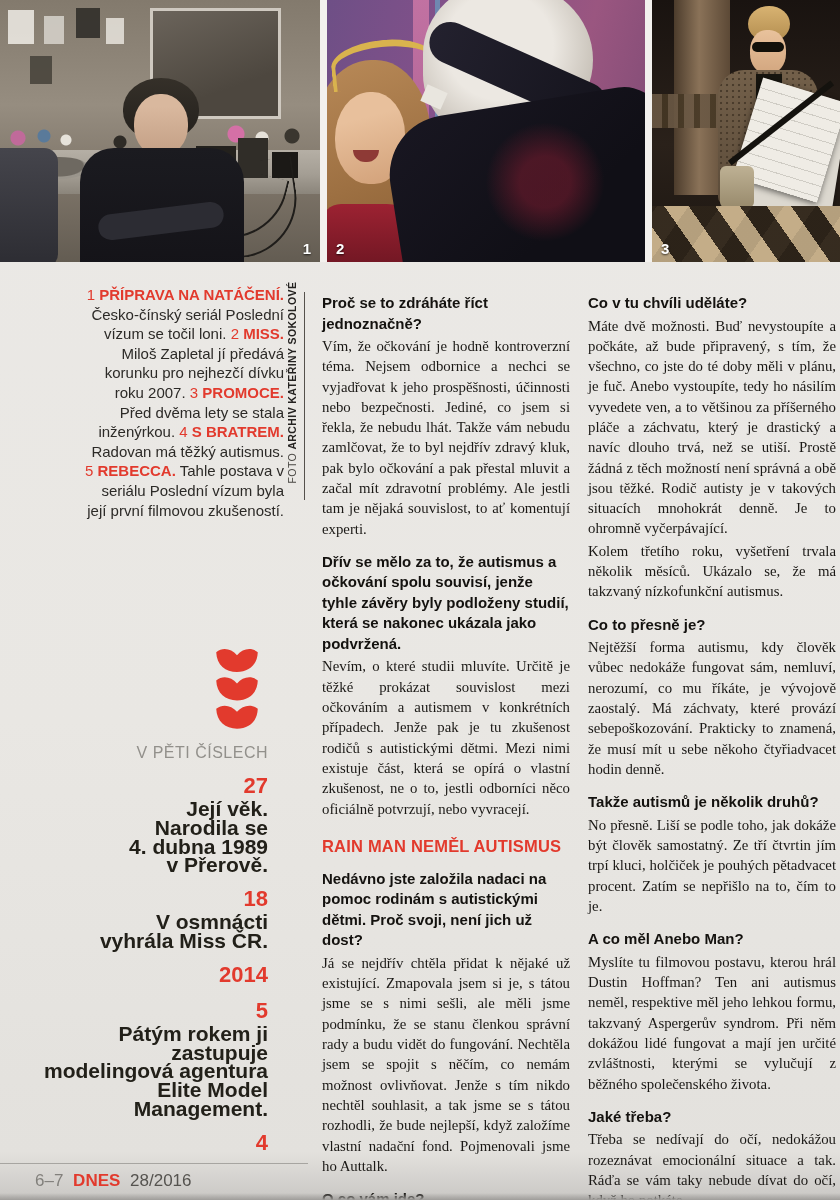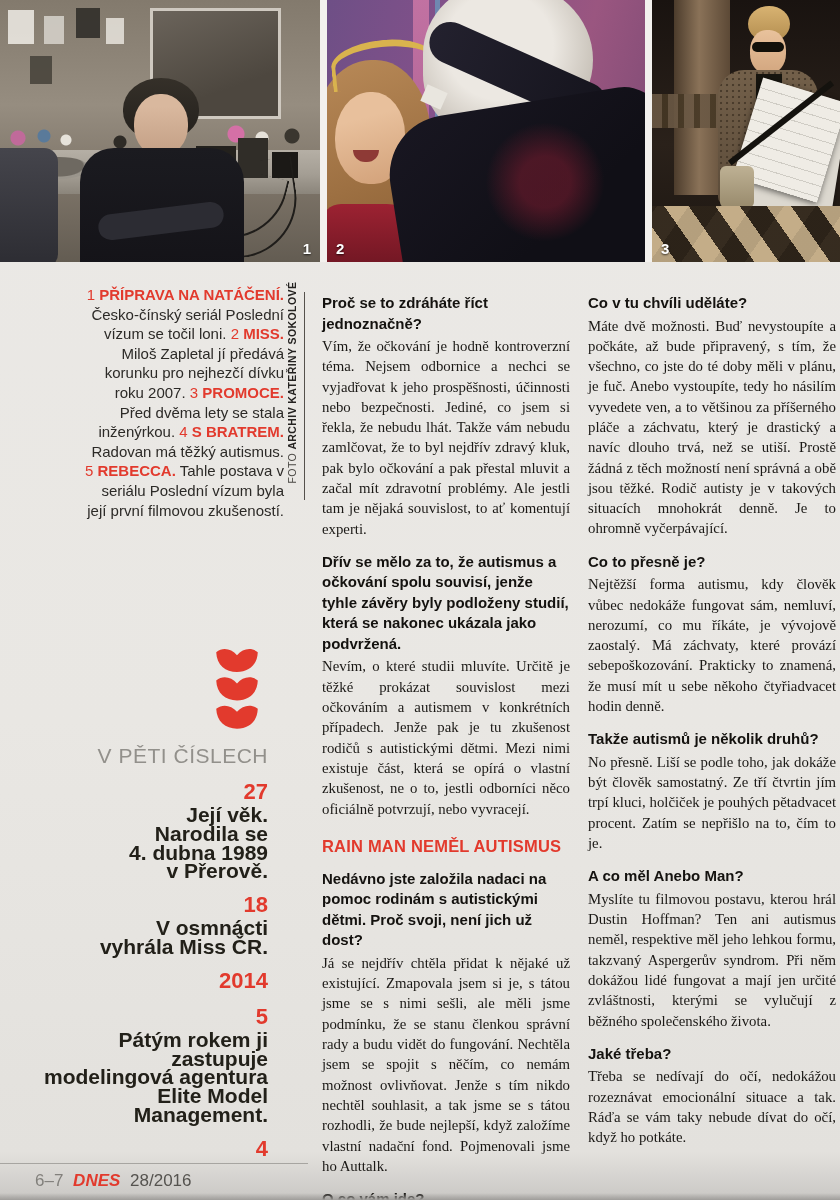--- a/index.html
+++ b/index.html
@@ -97,27 +97,27 @@
   .seg-red{color:var(--accent,#e23a2d);}
   .seg-redbold{color:var(--accent,#e23a2d);font-weight:bold;}
   .credit{position:absolute;left:199px;top:384px;width:186px;height:13px;transform:rotate(-90deg);
     font-size:10.5px;letter-spacing:.4px;color:#4a4844;white-space:nowrap;text-align:left;}
   .credit .seg-bold{font-weight:bold;color:#242220;}
   .vrule{position:absolute;left:304px;top:292px;width:1px;height:208px;background:#55514c;}
 
   .facts{position:absolute;left:40px;top:646px;width:228px;text-align:right;}
   .facts-logo{display:inline-block;margin-right:6px;}
   .facts-logo svg{display:block;color:var(--accent,#e23a2d);}
-  .facts-title{margin:10px 0 0;font-size:21px;font-weight:300;letter-spacing:.5px;color:#92908b;}
+  .facts-title{margin:10px 0 0;font-size:16px;font-weight:300;letter-spacing:.5px;color:#92908b;}
   .fact-number{font-size:22px;line-height:24px;font-weight:bold;color:var(--accent,#e23a2d);margin-top:12px;}
   .fact-text{font-size:21px;line-height:18.8px;font-weight:bold;color:#222019;white-space:pre-line;margin-top:2px;}
 
   .footer-rule{position:absolute;left:0;top:1163px;width:308px;height:1px;background:#a7a5a1;}
   .footer{position:absolute;left:35px;top:1171px;font-size:17px;color:#82807c;}
-  .footer .brand{color:var(--accent,#e23a2d);font-weight:bold;font-style:italic;margin:0 5px;}
+  .footer .brand{color:var(--accent,#e23a2d);font-weight:bold;margin:0 5px;}
   .footer .issue{color:#55534f;}
 
   
   .col{position:absolute;top:293px;width:248px;}
   .col-2{left:322px;} .col-3{left:588px;}
   .blk-q{font-weight:bold;font-size:15px;line-height:20.5px;color:#14120f;margin-top:13px;}
   .blk-q:first-child{margin-top:0;}
   .blk-a{font-family:"Liberation Serif",serif;font-size:14.8px;line-height:20.3px;color:#1a1815;
     text-align:justify;hyphens:auto;margin-top:2px;}
   .blk-h{font-weight:bold;font-size:16.5px;line-height:20px;letter-spacing:.2px;color:var(--accent,#e23a2d);margin-top:17px;}
@@ -230,20 +230,21 @@
       <div class="blk-q">Dřív se mělo za to, že autismus a očkování spolu souvisí, jenže tyhle závěry byly podloženy studií, která se nakonec ukázala jako podvržená.</div>
       <div class="blk-a">Nevím, o které studii mluvíte. Určitě je těžké prokázat souvislost mezi očkováním a autismem v konkrétních případech. Jenže pak je tu zkušenost rodičů s autistickými dětmi. Mezi nimi existuje část, která se opírá o vlastní zkušenost, ne o to, jestli odborníci něco oficiálně potvrzují, nebo vyvracejí.</div>
       <div class="blk-h">RAIN MAN NEMĚL AUTISMUS</div>
       <div class="blk-q">Nedávno jste založila nadaci na pomoc rodinám s autistickými dětmi. Proč svoji, není jich už dost?</div>
       <div class="blk-a">Já se nejdřív chtěla přidat k nějaké už existující. Zmapovala jsem si je, s tátou jsme se s nimi sešli, ale měli jsme podmínku, že se stanu členkou správní rady a budu vidět do fungování. Nechtěla jsem se spojit s něčím, co nemám možnost ovlivňovat. Jenže s tím nikdo nechtěl souhlasit, a tak jsme se s tátou rozhodli, že bude nejlepší, když založíme vlastní nadační fond. Pojmenovali jsme ho Auttalk.</div>
       <div class="blk-q">O co vám jde?</div>
     </section>
   <section class="col col-3">
       <div class="blk-q">Co v tu chvíli uděláte?</div>
       <div class="blk-a">Máte dvě možnosti. Buď nevystoupíte a počkáte, až bude připravený, s tím, že všechno, co jste do té doby měli v plánu, je fuč. Anebo vystoupíte, tedy ho násilím vyvedete ven, a to většinou za příšerného pláče a záchvatu, který je drastický a navíc dlouho trvá, než se utiší. Prostě žádná z těch možností není správná a obě jsou těžké. Rodič autisty je v takových situacích mnohokrát denně. Je to ohromně vyčerpávající.</div>
+      <div class="blk-a">Kolem třetího roku, vyšetření trvala několik měsíců. Ukázalo se, že má takzvaný nízkofunkční autismus.</div>
       <div class="blk-q">Co to přesně je?</div>
       <div class="blk-a">Nejtěžší forma autismu, kdy člověk vůbec nedokáže fungovat sám, nemluví, nerozumí, co mu říkáte, je vývojově zaostalý. Má záchvaty, které provází sebepoškozování. Prakticky to znamená, že musí mít u sebe někoho čtyřiadvacet hodin denně.</div>
       <div class="blk-q">Takže autismů je několik druhů?</div>
       <div class="blk-a">No přesně. Liší se podle toho, jak dokáže být člověk samostatný. Ze tří čtvrtin jím trpí kluci, holčiček je pouhých pětadvacet procent. Zatím se nepřišlo na to, čím to je.</div>
       <div class="blk-q">A co měl Anebo Man?</div>
       <div class="blk-a">Myslíte tu filmovou postavu, kterou hrál Dustin Hoffman? Ten ani autismus neměl, respektive měl jeho lehkou formu, takzvaný Aspergerův syndrom. Při něm dokážou lidé fungovat a mají jen určité zvláštnosti, kterými se vylučují z běžného společenského života.</div>
       <div class="blk-q">Jaké třeba?</div>
       <div class="blk-a">Třeba se nedívají do očí, nedokážou rozeznávat emocionální situace a tak. Ráďa se vám taky nebude dívat do očí, když ho potkáte.</div>
     </section>
 

